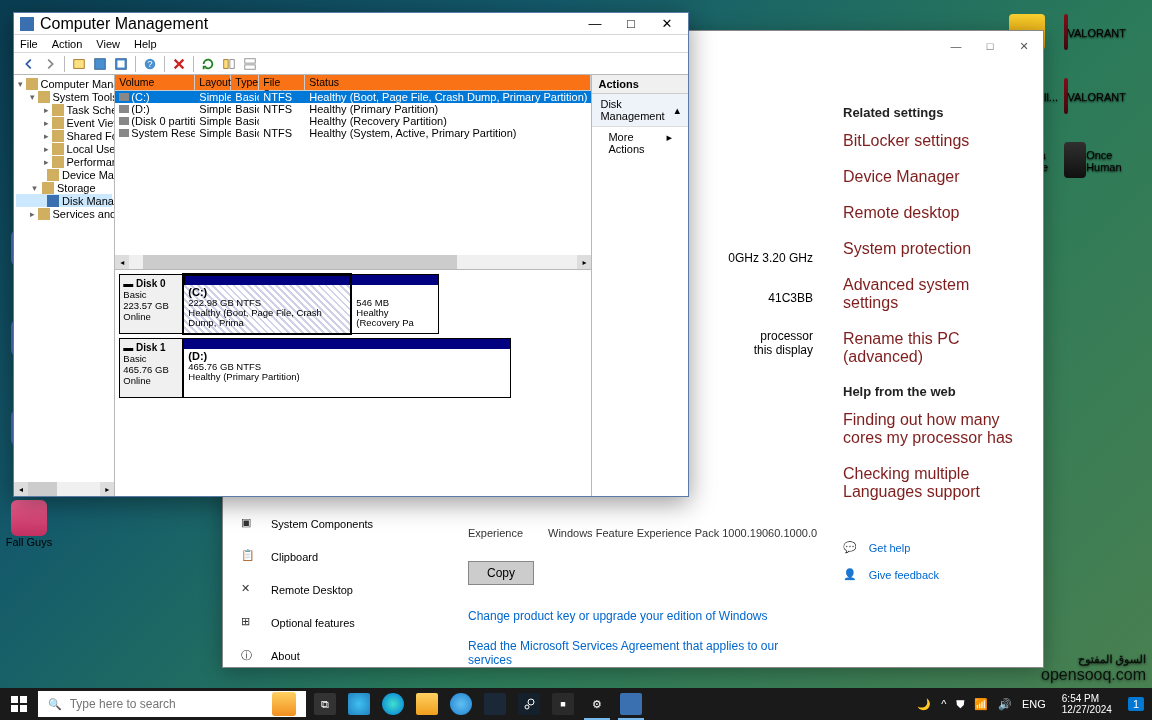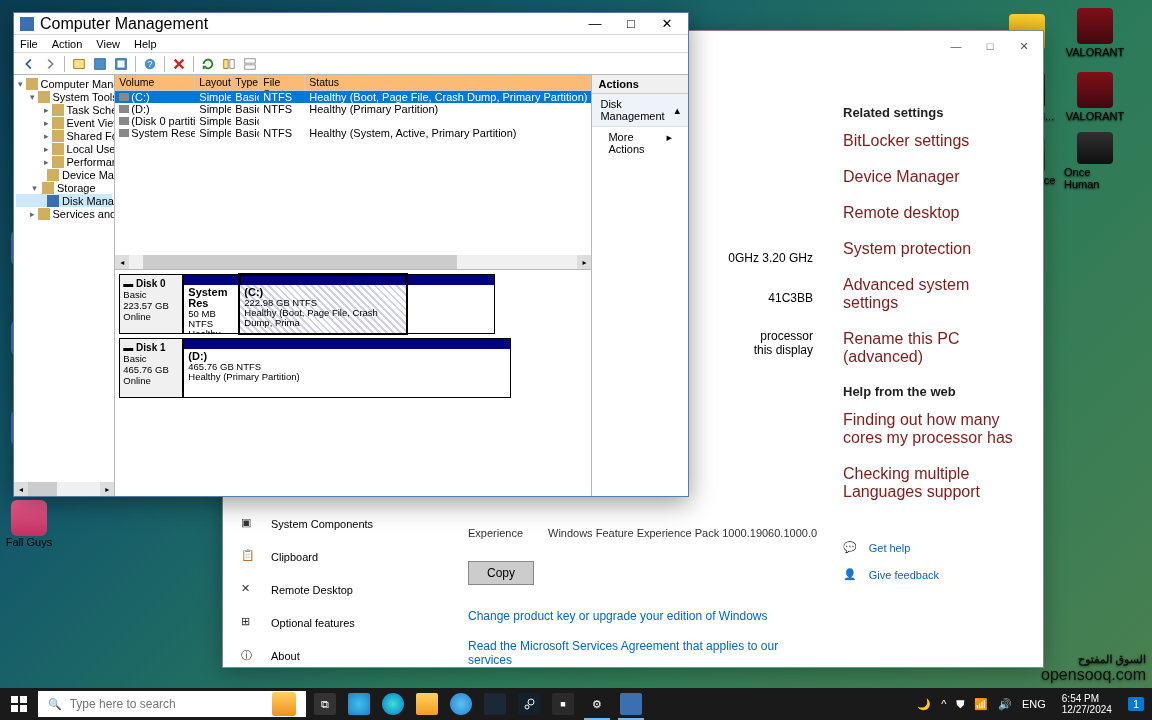--- a/index.html
+++ b/index.html
@@ -1,19 +1,19 @@
 <!DOCTYPE html>
 <html><head>
 <meta charset="utf-8">
 <style>
 *{box-sizing:border-box;margin:0;padding:0;font-family:"Segoe UI",Tahoma,sans-serif;font-size:11px;color:#000}
 body{width:1152px;height:720px;overflow:hidden;position:relative;background:linear-gradient(135deg,#0a3d52 0%,#145a6b 30%,#2a7a5a 60%,#4a8050 100%)}
 .desktop{position:absolute;inset:0}
 .desktop-icons{position:absolute;right:6px;top:4px;display:flex;gap:6px;flex-wrap:wrap;width:150px}
-.desktop-icon{width:62px;height:58px;display:flex;flex-direction:column;align-items:center;justify-content:center;color:#fff;font-size:10px;text-shadow:0 1px 2px #000}
+.desktop-icon{width:62px;height:58px;display:flex;flex-direction:row;align-items:center;justify-content:center;color:#fff;font-size:10px;text-shadow:0 1px 2px #000}
 .desktop-icon .ic{width:36px;height:36px;background:#333;border-radius:4px;margin-bottom:2px}
 .d-yellow{background:linear-gradient(#f8d030,#d89000)!important}
 .d-red{background:linear-gradient(#801018,#400810)!important}
 .d-green{background:linear-gradient(#206040,#103020)!important}
 .d-dark{background:linear-gradient(#303030,#101010)!important}
 .left-icons{position:absolute;left:4px;top:230px;display:flex;flex-direction:column;gap:40px}
 .left-icons .di{width:50px;height:50px;display:flex;flex-direction:column;align-items:center;color:#fff;font-size:9px}
 .left-icons .di .ic{width:36px;height:36px;background:#5070c0;border-radius:6px}
 
 
@@ -56,21 +56,21 @@
 .tree-item .tic{width:12px;height:12px;flex-shrink:0}
 .tree-item.sel{background:#cce8ff}
 .ind1{padding-left:14px}.ind2{padding-left:28px}
 .cm-tree-scroll{position:absolute;bottom:0;left:0;right:0;height:14px;background:#f0f0f0;display:flex;align-items:center}
 .cm-tree-scroll .sb{width:14px;height:14px;background:#ddd;display:flex;align-items:center;justify-content:center;font-size:8px}
 .cm-tree-scroll .st{flex:1;height:14px;background:#f0f0f0;position:relative}
 .cm-tree-scroll .sth{position:absolute;left:0;width:40%;height:100%;background:#ccc}
 
 .cm-center{flex:1;display:flex;flex-direction:column;border-right:1px solid #b8b8b8}
 .vol-header{display:flex;height:16px;background:#fff;border-bottom:1px solid #ccc}
-.vol-header .vh{border-right:1px solid #ccc;padding:1px 4px;font-size:10.5px;background:#fdba74}
+.vol-header .vh{border-right:1px solid #ccc;padding:1px 4px;font-size:10.5px;background:#f97316}
 .vol-list{flex:0 0 auto;height:178px;overflow:hidden;position:relative}
 .vol-row{display:flex;height:12px;font-size:10.5px}
 .vol-row.sel{background:#0078d7;color:#fff}
 .vol-row.sel span{color:#fff}
 .vol-row span{padding:0 4px;overflow:hidden;white-space:nowrap}
 .vc-vol{width:80px}.vc-lay{width:36px}.vc-typ{width:28px}.vc-fs{width:46px}.vc-st{flex:1}
 .vol-hscroll{position:absolute;bottom:0;left:0;right:0;height:14px;background:#f0f0f0;display:flex}
 .vol-hscroll .sb{width:14px;height:14px;background:#ddd;display:flex;align-items:center;justify-content:center;font-size:8px}
 .vol-hscroll .st{flex:1;position:relative}
 .vol-hscroll .sth{position:absolute;left:14px;width:70%;height:100%;background:#ccc}
@@ -403,20 +403,21 @@
                 <span class="vc-lay">Simple</span>
                 <span class="vc-typ">Basic</span>
                 <span class="vc-fs">NTFS</span>
                 <span class="vc-st">Healthy (Primary Partition)</span>
               </div>
               <div class="vol-row">
                 <span class="vc-vol"><span style="display:inline-block;width:10px;height:8px;background:#888;margin-right:2px"></span>(Disk 0 partition 3)</span>
                 <span class="vc-lay">Simple</span>
                 <span class="vc-typ">Basic</span>
                 <span class="vc-fs"></span>
+                <span class="vc-st">Healthy (Recovery Partition)</span>
               </div>
               <div class="vol-row">
                 <span class="vc-vol"><span style="display:inline-block;width:10px;height:8px;background:#888;margin-right:2px"></span>System Reserved</span>
                 <span class="vc-lay">Simple</span>
                 <span class="vc-typ">Basic</span>
                 <span class="vc-fs">NTFS</span>
                 <span class="vc-st">Healthy (System, Active, Primary Partition)</span>
               </div>
             </div>
           <div class="vol-hscroll">
@@ -425,30 +426,27 @@
                 <span class="sth"></span>
               </span>
               <span class="sb">▸</span>
           </div>
         </div>
         <div class="disk-graph">
           <div id="disk-holder">
               <div class="disk-row">
                 <div class="disk-info"><b>▬ Disk 0</b><br>Basic<br>223.57 GB<br>Online</div>
                 <div class="disk-parts">
-                  <div class="part" style="width: 56px;">
-                    <div class="part-bar"></div>
-                    <div class="part-body"><b>System Res</b><br>50 MB NTFS<br>Healthy (Sys</div>
-                  </div>
                   <div class="part sel hatched" style="width: 168px;">
                     <div class="part-bar"></div>
                     <div class="part-body"><b>(C:)</b><br>222.98 GB NTFS<br>Healthy (Boot, Page File, Crash Dump, Prima</div>
                   </div>
                   <div class="part" style="width: 88px;">
                     <div class="part-bar"></div>
+                    <div class="part-body"><b></b><br>546 MB<br>Healthy (Recovery Pa</div>
                   </div>
                 </div>
               </div>
               <div class="disk-row">
                 <div class="disk-info"><b>▬ Disk 1</b><br>Basic<br>465.76 GB<br>Online</div>
                 <div class="disk-parts">
                   <div class="part" style="width: 328px;">
                     <div class="part-bar"></div>
                     <div class="part-body"><b>(D:)</b><br>465.76 GB NTFS<br>Healthy (Primary Partition)</div>
                   </div>

